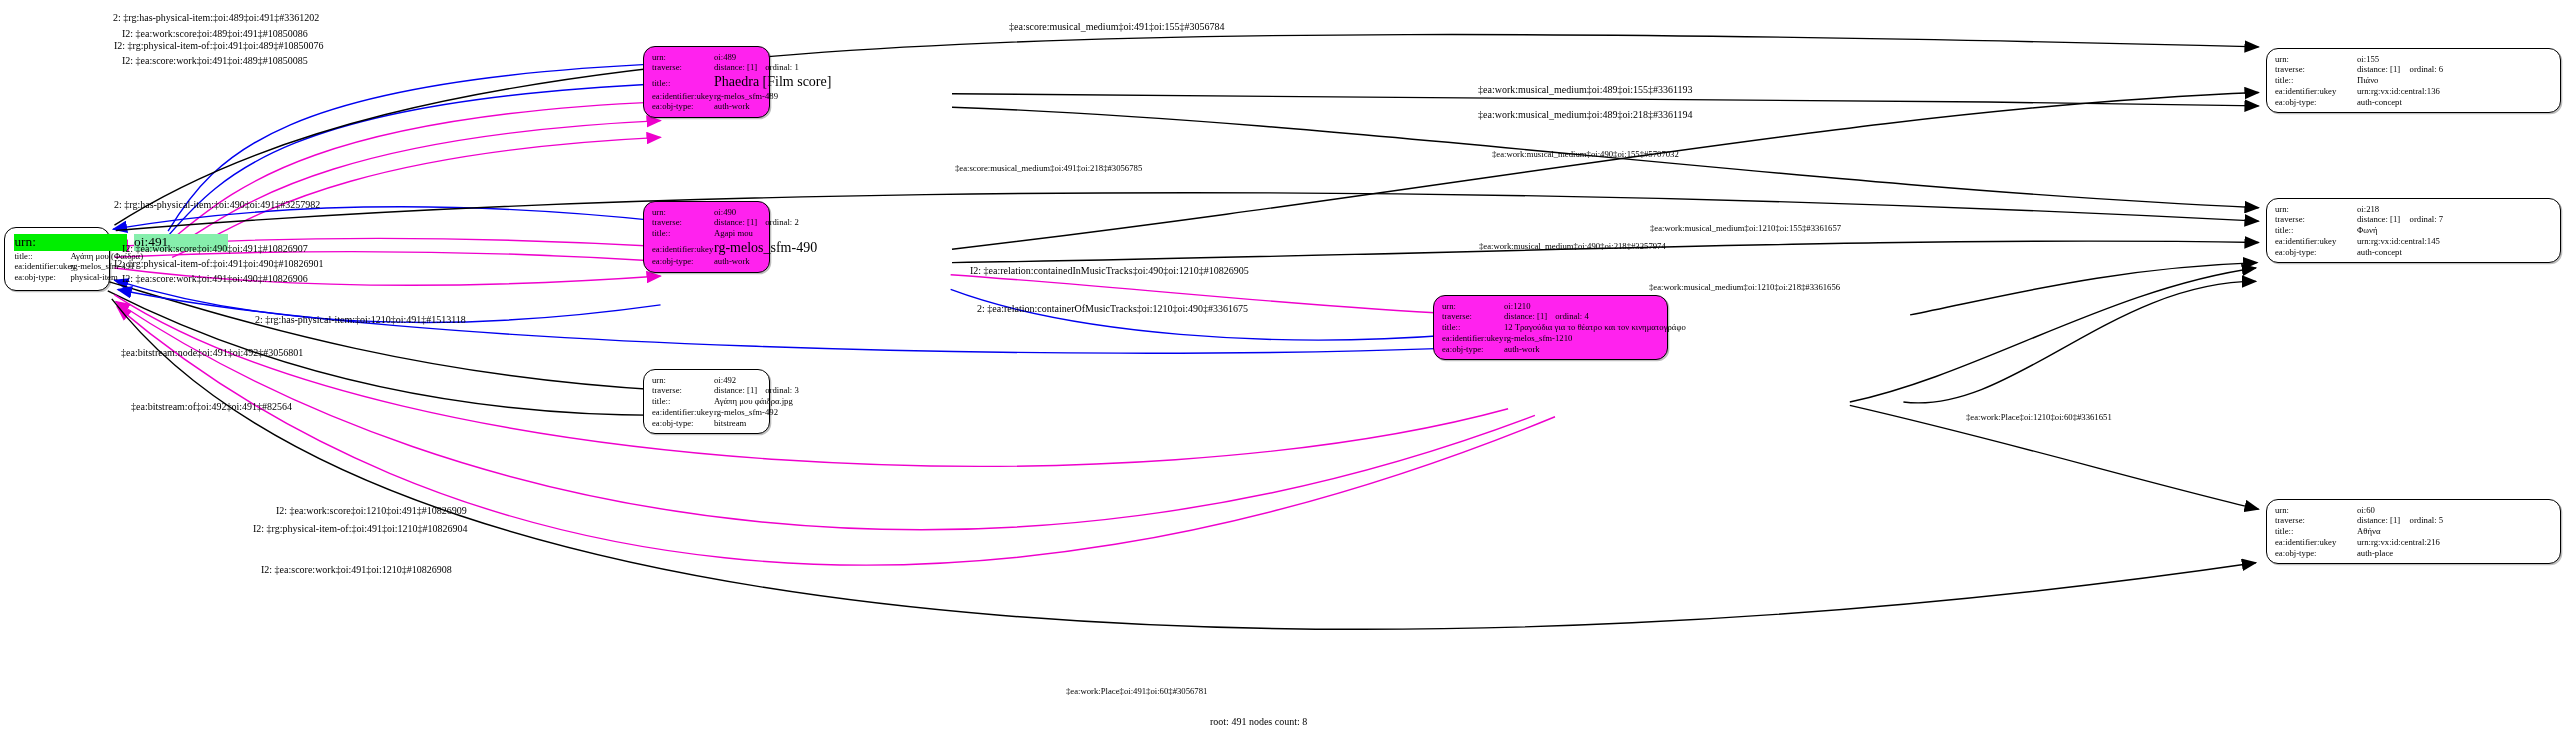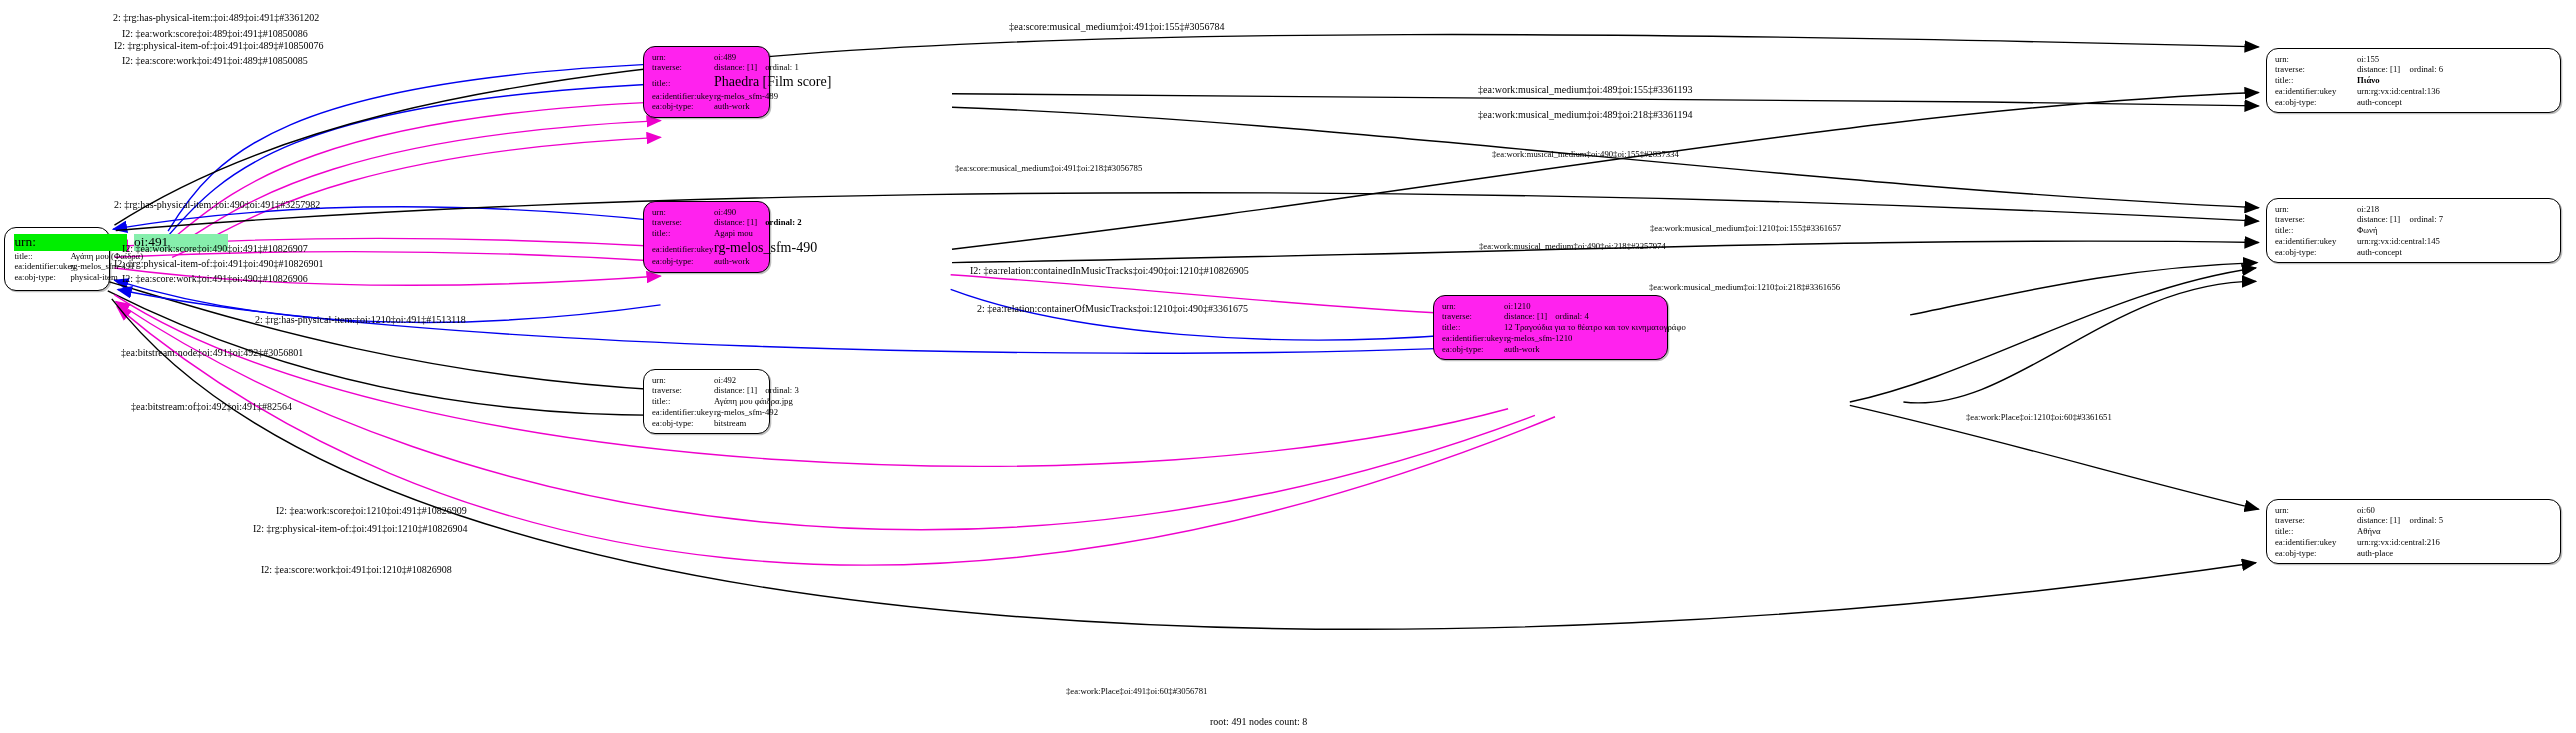--- a/index.html
+++ b/index.html
@@ -129,21 +129,21 @@
   </div>
 
   <div class="node magenta" style="left:643px;top:201px;width:127px;padding:4.7px 8px;">
     <div class="row">
       <span class="k" style="width:62px;flex:0 0 62px;font-size:8.7px;">urn:</span>
       <span class="v" style="font-size:8.7px;">oi:490</span>
     </div>
     <div class="row">
       <span class="k" style="width:62px;flex:0 0 62px;font-size:8.7px;">traverse:</span>
       <span class="v" style="font-size:8.7px;">distance: [1]</span>
-      <span class="v o" style="font-size:8.7px;margin-left:8px;font-weight:bold;">ordinal: 2</span>
+      <span class="v o" style="font-size:8.7px;margin-left:8px;">ordinal: 2</span>
     </div>
     <div class="row">
       <span class="k" style="width:62px;flex:0 0 62px;font-size:8.7px;">title::</span>
       <span class="v" style="font-size:8.7px;">Agapi mou</span>
     </div>
     <div class="row">
       <span class="k" style="width:62px;flex:0 0 62px;font-size:8.7px;">ea:identifier:ukey</span>
       <span class="v" style="font-size:14px;">rg-melos_sfm-490</span>
     </div>
     <div class="row">
@@ -205,21 +205,21 @@
       <span class="k" style="width:82px;flex:0 0 82px;font-size:8.7px;">urn:</span>
       <span class="v" style="font-size:8.7px;">oi:155</span>
     </div>
     <div class="row">
       <span class="k" style="width:82px;flex:0 0 82px;font-size:8.7px;">traverse:</span>
       <span class="v" style="font-size:8.7px;">distance: [1]</span>
       <span class="v o" style="font-size:8.7px;margin-left:9.4px;">ordinal: 6</span>
     </div>
     <div class="row">
       <span class="k" style="width:82px;flex:0 0 82px;font-size:8.7px;">title::</span>
-      <span class="v" style="font-size:8.7px;font-weight:bold;">Πιάνο</span>
+      <span class="v" style="font-size:8.7px;">Πιάνο</span>
     </div>
     <div class="row">
       <span class="k" style="width:82px;flex:0 0 82px;font-size:8.7px;">ea:identifier:ukey</span>
       <span class="v" style="font-size:8.7px;">urn:rg:vx:id:central:136</span>
     </div>
     <div class="row">
       <span class="k" style="width:82px;flex:0 0 82px;font-size:8.7px;">ea:obj-type:</span>
       <span class="v" style="font-size:8.7px;">auth-concept</span>
     </div>
   </div>
@@ -290,21 +290,21 @@
   <div class="elabel sm" style="left:255px;top:314px;">2: ‡rg:has-physical-item:‡oi:1210‡oi:491‡#1513118</div>
 
   <div class="elabel sm" style="left:276px;top:481px;margin-top:24px;">I2: ‡ea:work:score‡oi:1210‡oi:491‡#10826909</div>
   <div class="elabel sm" style="left:253px;top:523px;">I2: ‡rg:physical-item-of:‡oi:491‡oi:1210‡#10826904</div>
   <div class="elabel sm" style="left:261px;top:564px;">I2: ‡ea:score:work‡oi:491‡oi:1210‡#10826908</div>
 
   <div class="elabel sm" style="left:1009px;top:21.4px;">‡ea:score:musical_medium‡oi:491‡oi:155‡#3056784</div>
   <div class="elabel sm" style="left:1478px;top:84px;">‡ea:work:musical_medium‡oi:489‡oi:155‡#3361193</div>
   <div class="elabel sm" style="left:1478px;top:109px;">‡ea:work:musical_medium‡oi:489‡oi:218‡#3361194</div>
   <div class="elabel xs" style="left:955px;top:163px;">‡ea:score:musical_medium‡oi:491‡oi:218‡#3056785</div>
-  <div class="elabel xs" style="left:1492px;top:149px;">‡ea:work:musical_medium‡oi:490‡oi:155‡#2837334</div>
+  <div class="elabel xs" style="left:1492px;top:149px;">‡ea:work:musical_medium‡oi:490‡oi:155‡#5707032</div>
   <div class="elabel xs" style="left:1650px;top:223px;">‡ea:work:musical_medium‡oi:1210‡oi:155‡#3361657</div>
   <div class="elabel xs" style="left:1479px;top:241px;">‡ea:work:musical_medium‡oi:490‡oi:218‡#3257974</div>
   <div class="elabel xs" style="left:1649px;top:282px;">‡ea:work:musical_medium‡oi:1210‡oi:218‡#3361656</div>
 
   <div class="elabel xs" style="left:1966px;top:412px;">‡ea:work:Place‡oi:1210‡oi:60‡#3361651</div>
   <div class="elabel xs" style="left:1066px;top:686px;">‡ea:work:Place‡oi:491‡oi:60‡#3056781</div>
 
   <div class="caption" style="left:1210px;top:716px;">root: 491 nodes count: 8</div>
 
 </div>

